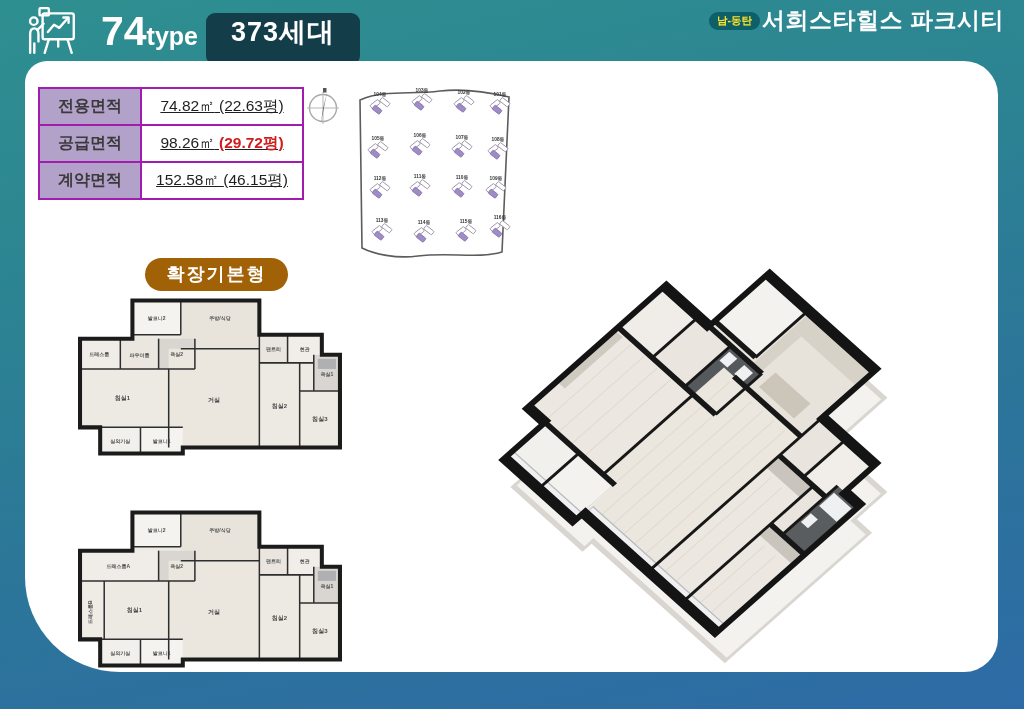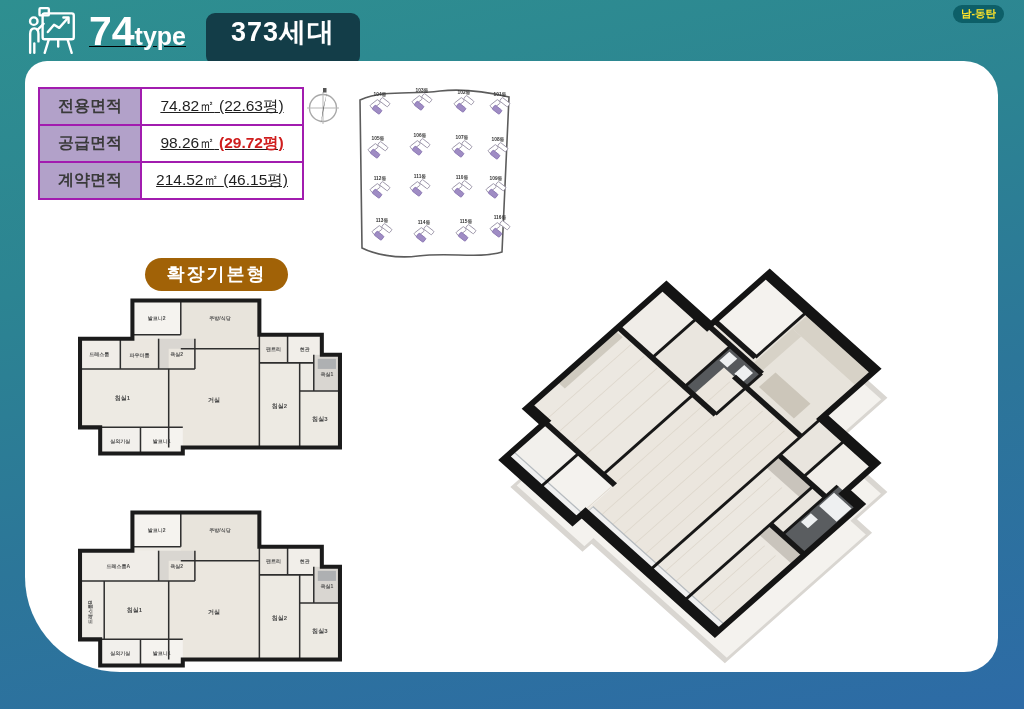--- a/index.html
+++ b/index.html
@@ -5,21 +5,21 @@
   * { margin:0; padding:0; box-sizing:border-box; }
   html,body { width:1024px; height:709px; }
   body { font-family:"Liberation Sans", sans-serif; }
   .page {
     position:relative; width:1024px; height:709px; overflow:hidden;
     background:linear-gradient(168deg,#2e8f90 0%,#2c8492 32%,#2c7699 62%,#2d6ba6 100%);
   }
   svg { font-family:"Liberation Sans", sans-serif; }
 
   
-  .hdr-left { position:absolute; left:26px; top:4px; display:flex; align-items:center; gap:9px;text-decoration:underline; }
+  .hdr-left { position:absolute; left:26px; top:4px; display:flex; align-items:center; gap:21px; }
   .type-title { color:#fff; font-weight:bold; letter-spacing:0; }
   .type-title .num { font-size:41px; }
   .type-title .suf { font-size:25px; }
   .units-badge {
     position:absolute; left:206px; top:13px; height:52px; line-height:38px;
     padding:0 25px; background:#133d48; color:#fff; font-size:27px; font-weight:bold;
     border-radius:9px; letter-spacing:1px;
   }
   .hdr-right { position:absolute; right:20px; top:5px; text-align:right; }
   .tagline { color:#fff; font-style:italic; font-weight:bold; font-size:15px; white-space:nowrap; }
@@ -89,38 +89,39 @@
     <div class="type-title">
       <span class="num">74</span><span class="suf">type</span>
     </div>
   </div>
 
   <div class="units-badge">373세대</div>
 
   <div class="hdr-right">
     <div class="brandline">
       <span class="brand-badge">남-동탄</span>
+      <span class="brand-name">서희스타힐스 파크시티</span>
     </div>
   </div>
 
   <div class="card">
 
     <table class="area-table">
       <tbody>
       <tr>
         <td class="lbl">전용면적</td>
         <td class="val"><span>74.82㎡</span> <span class="py">(22.63평)</span></td>
       </tr>
       <tr>
         <td class="lbl">공급면적</td>
         <td class="val"><span>98.26㎡</span> <span class="py red">(29.72평)</span></td>
       </tr>
       <tr>
         <td class="lbl">계약면적</td>
-        <td class="val"><span>214.52㎡</span> <span class="py">(46.15평)</span></td>
+        <td class="val"><span>152.58㎡</span> <span class="py">(46.15평)</span></td>
       </tr>
       </tbody>
     </table>
 
     <svg class="compass" width="46" height="46" viewBox="0 0 46 46">
       <circle cx="23" cy="24" r="13.5" fill="none" stroke="#a9a9a9" stroke-width="1.4"></circle>
       <line x1="23" y1="8" x2="23" y2="40" stroke="#b5b5b5" stroke-width="1"></line>
       <line x1="7" y1="24" x2="39" y2="24" stroke="#b5b5b5" stroke-width="1"></line>
       <rect x="23" y="4" width="3.5" height="4.5" fill="#555"></rect>
       <path d="M27 8 L20.5 41 L23.2 24.5 Z" fill="#3c3c3c"></path>

